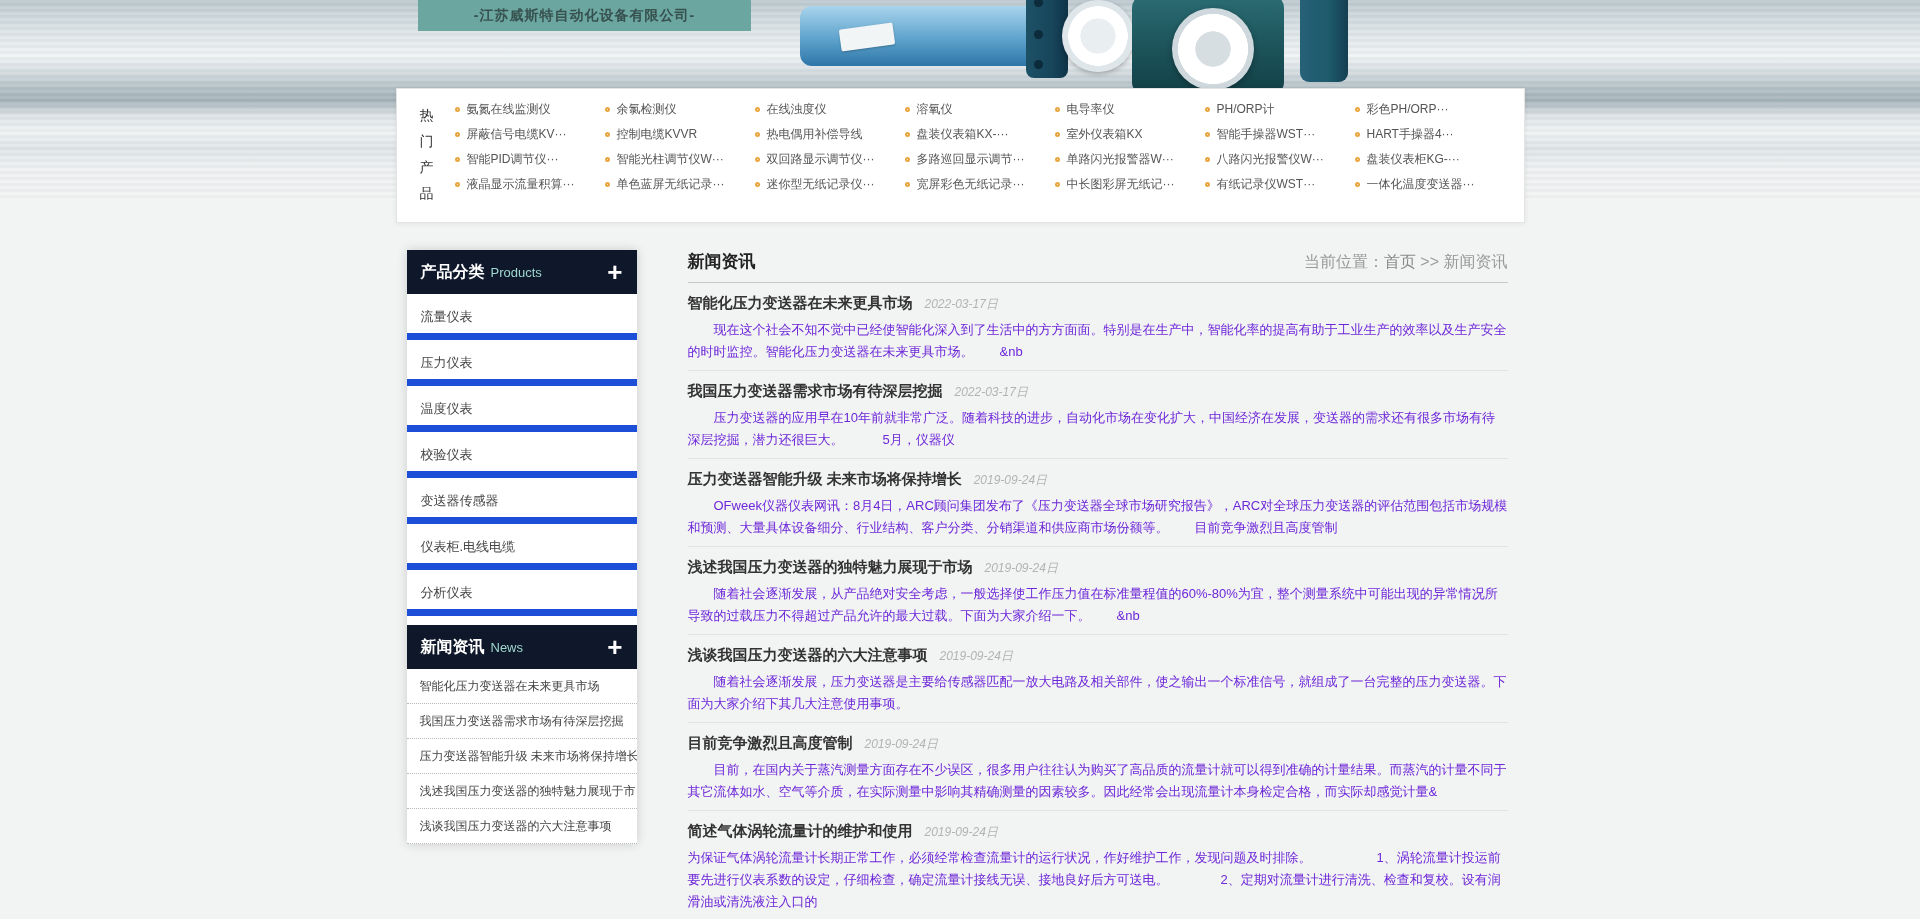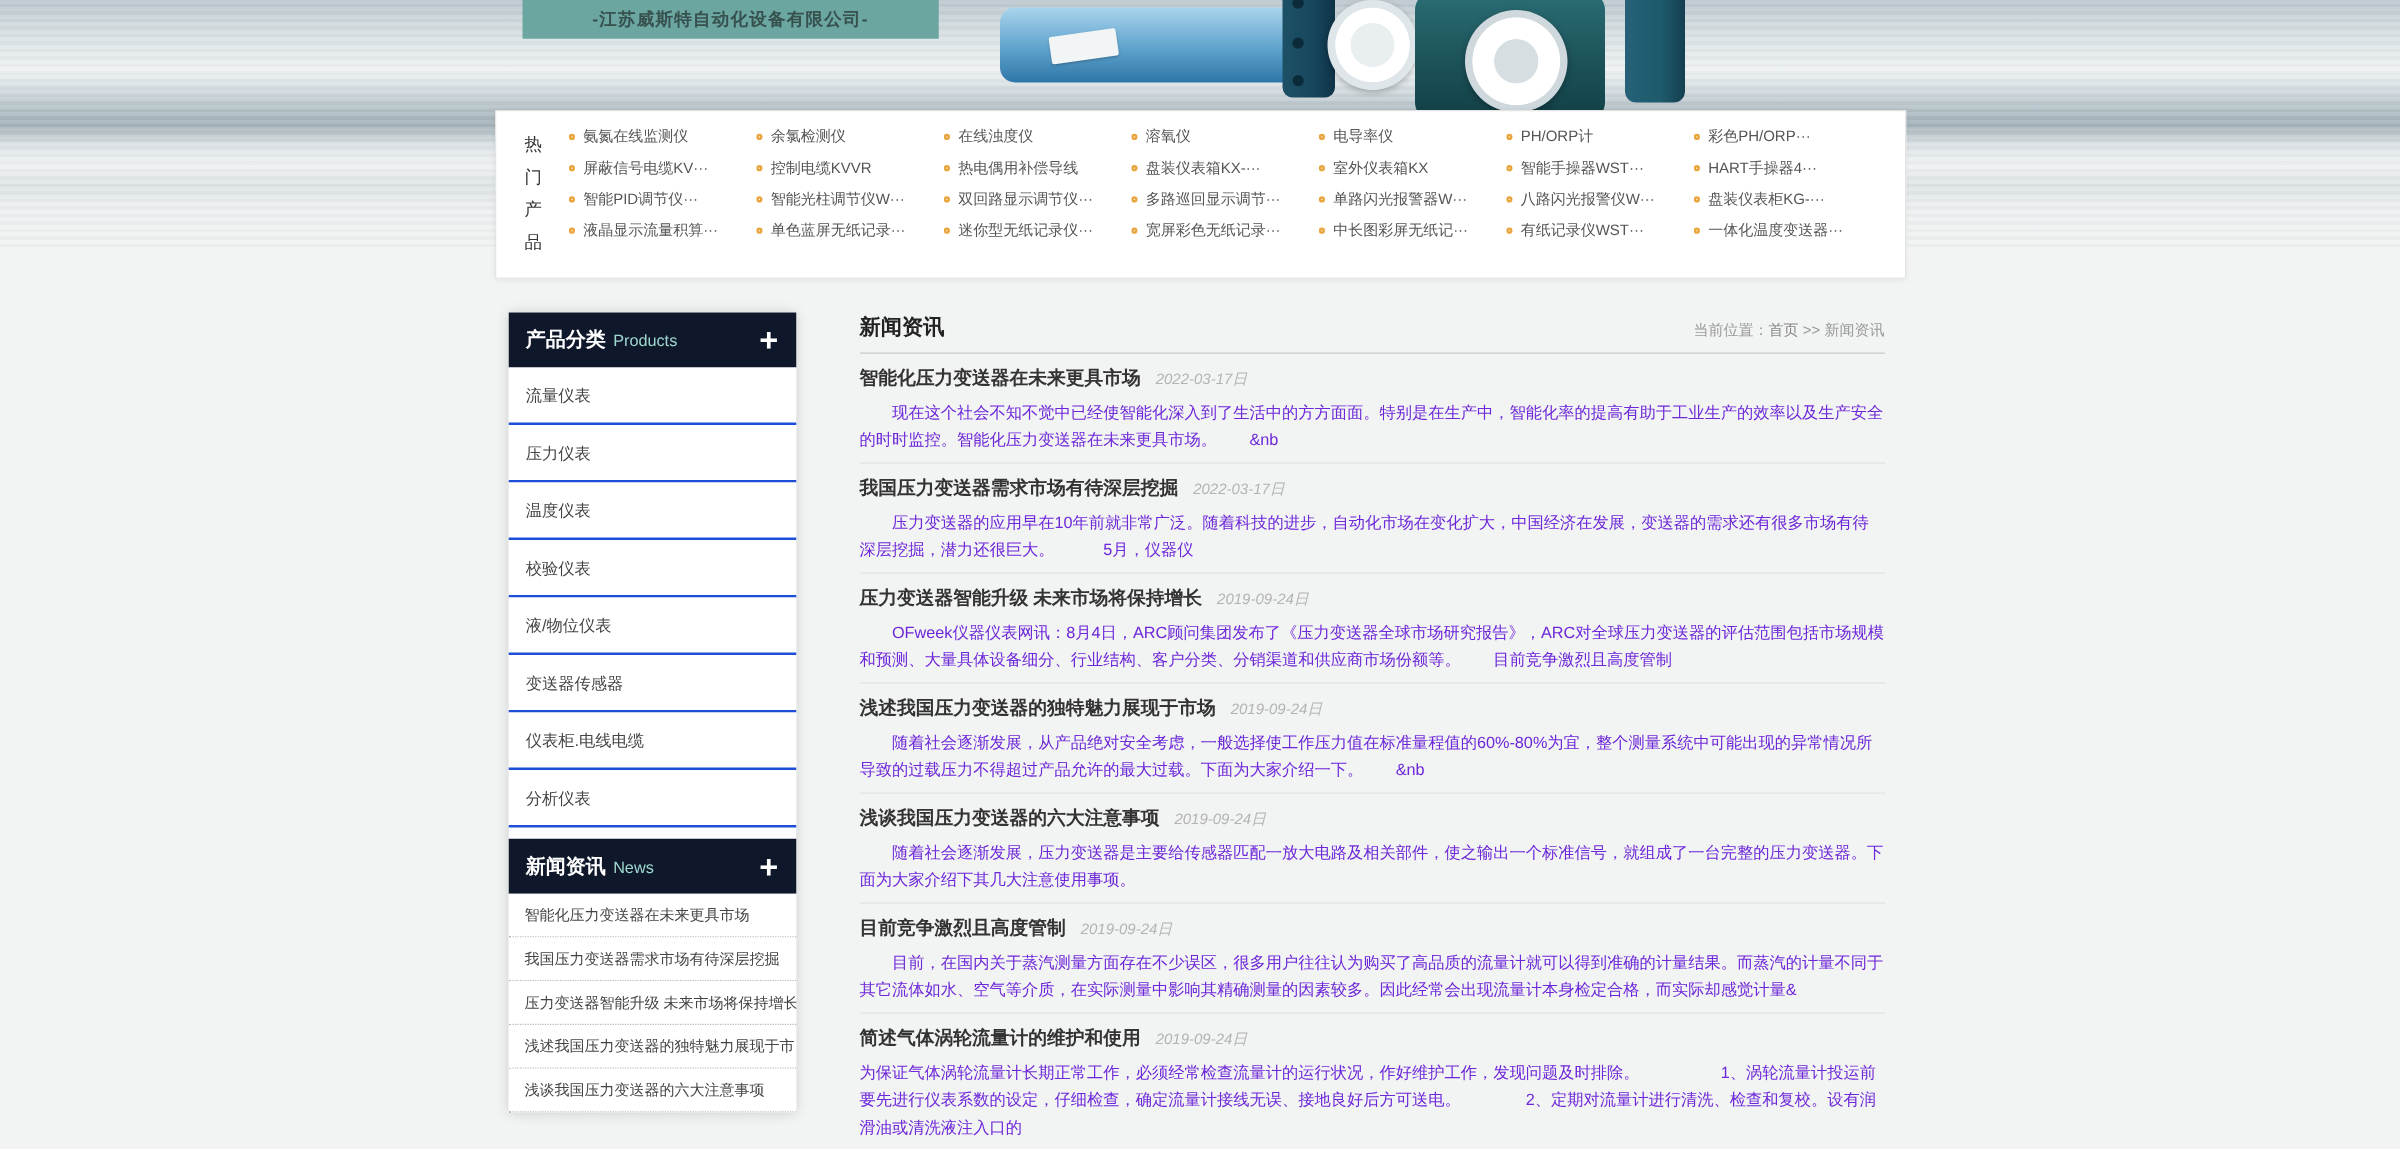--- a/index.html
+++ b/index.html
@@ -54,32 +54,32 @@
   
   .content-row { display:flex; margin-top:27px; align-items:flex-start; }
 
   
   .sidebar { width:230px; margin-left:11px; flex:0 0 auto; box-shadow:0 0 10px rgba(0,0,0,.16); background:#fff; }
   .side-head { height:44px; background:#0f172a; color:#fff; display:flex; align-items:center;
     padding:0 14px; }
   .side-head .t { font-size:16px; font-weight:bold; }
   .side-head .sub { font-size:13px; color:#9ed8cf; margin-left:6px; }
   .side-head .plus { margin-left:auto; font-size:26px; font-weight:bold; line-height:1; cursor:pointer; }
-  .side-item { height:46px; line-height:45px; background:#fff; border-bottom:2px solid #1d4ed8;
+  .side-item { height:46px; line-height:45px; background:#fff; border-bottom:7px solid #1d4ed8;
     padding-left:14px; font-size:13px; color:#444; cursor:pointer; }
   .news-head { margin-top:9px; }
   .news-item { height:35px; line-height:35px; background:#fff; border-bottom:1px dotted #b9b9b9;
     padding-left:13px; font-size:12px; color:#444; cursor:pointer; white-space:nowrap; overflow:hidden; }
 
   
   .main { flex:1; margin-left:51px; margin-right:17px; }
   .main-head { display:flex; align-items:flex-end; justify-content:space-between;
     padding-bottom:9px; border-bottom:1px solid #c9c9c9; }
   .main-title { font-size:17px; font-weight:bold; color:#222; }
-  .crumb { font-size:12px; color:#999; }
+  .crumb { font-size:16px; color:#999; }
   .crumb .home { color:#888; cursor:pointer; }
   .article { padding:10px 0 7px; border-bottom:1px solid #e2e2e2; }
   .art-head { display:flex; align-items:baseline; }
   .art-title { font-size:15px; font-weight:bold; color:#333; cursor:pointer; line-height:20px; }
   .art-date { font-size:12px; color:#b3b3b3; font-style:italic; margin-left:12px; }
   .art-body { margin-top:6px; font-size:13px; color:#6d28d9; line-height:22px; }
 </style>
 </head>
 <body>
 
@@ -234,21 +234,20 @@
     <aside class="sidebar">
       <div class="side-head">
         <span class="t">产品分类</span>
         <span class="sub">Products</span>
         <span class="plus">+</span>
       </div>
       <div class="side-item">流量仪表</div>
       <div class="side-item">压力仪表</div>
       <div class="side-item">温度仪表</div>
       <div class="side-item">校验仪表</div>
-      <div class="side-item">液/物位仪表</div>
       <div class="side-item">变送器传感器</div>
       <div class="side-item">仪表柜.电线电缆</div>
       <div class="side-item">分析仪表</div>
 
       <div class="side-head news-head">
         <span class="t">新闻资讯</span>
         <span class="sub">News</span>
         <span class="plus">+</span>
       </div>
       <div class="news-item">智能化压力变送器在未来更具市场</div>

